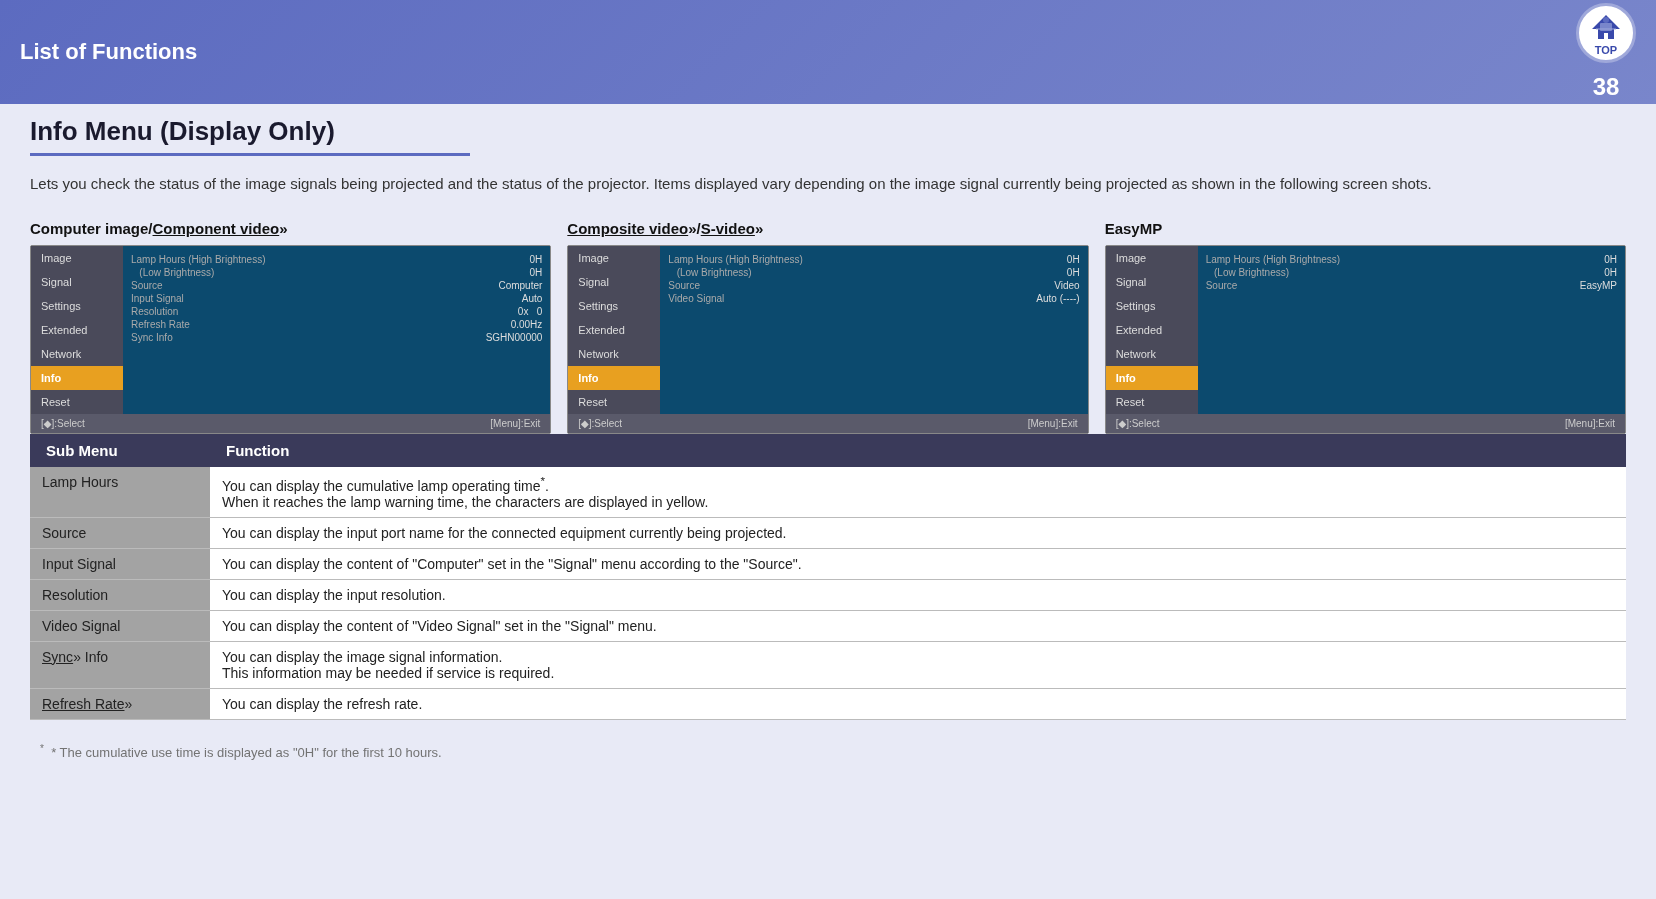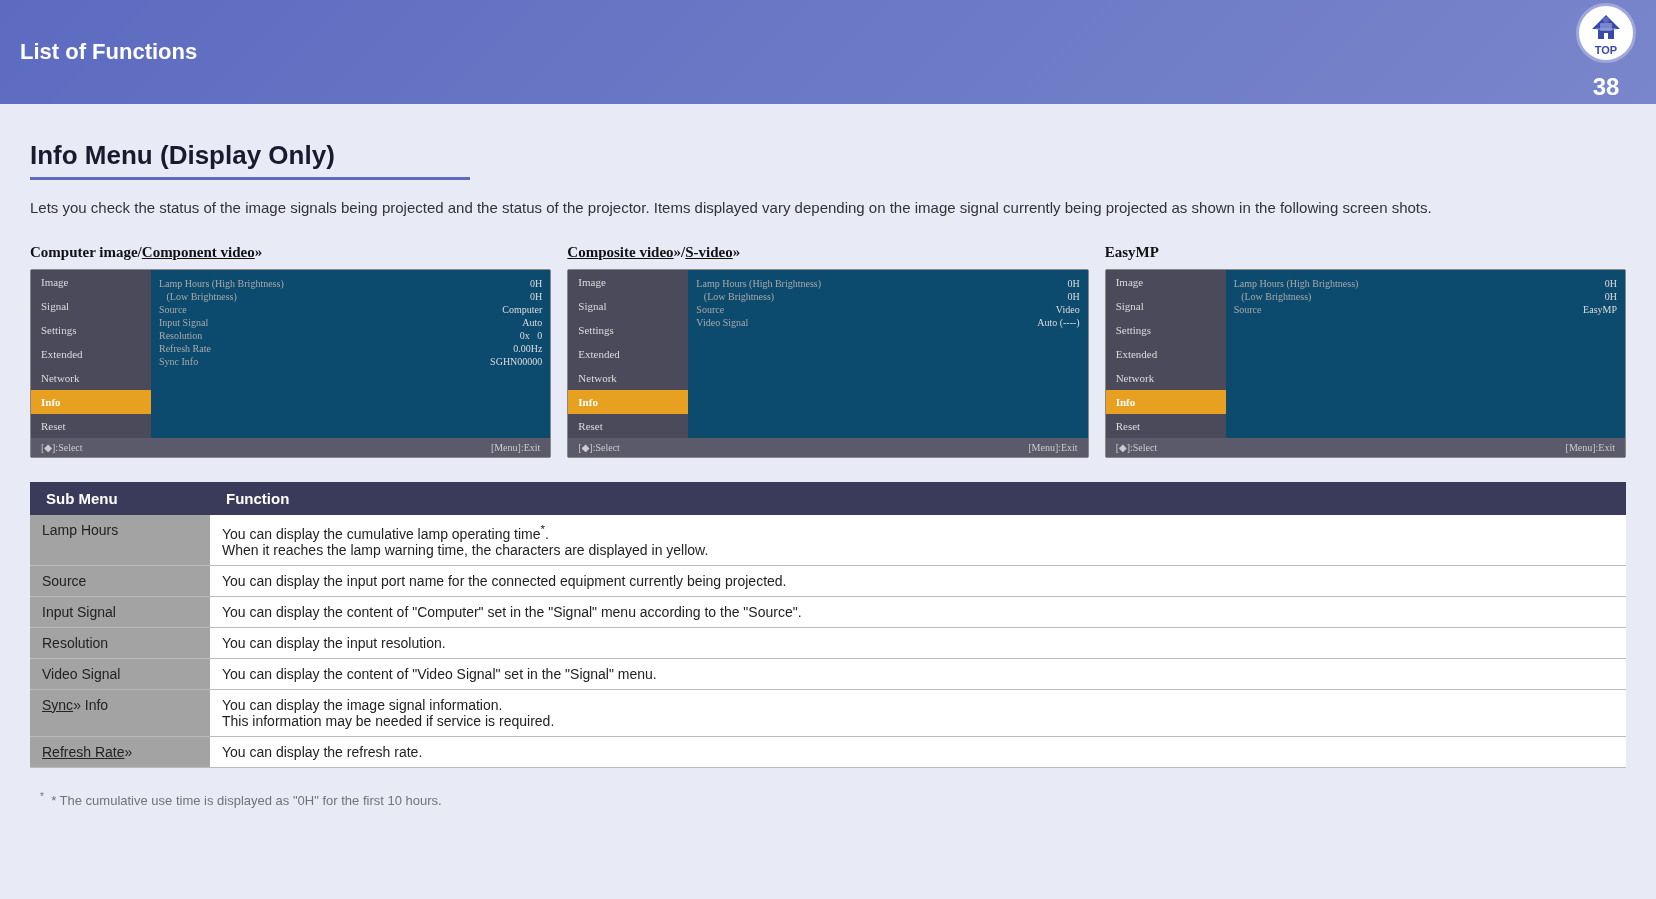--- a/index.html
+++ b/index.html
@@ -53,21 +53,21 @@
       margin-top: 1px;
     }
     .page-number {
       color: white;
       font-size: 24px;
       font-weight: bold;
     }
 
     
     .content {
-      padding: 36px 30px;
+      padding: 12px 30px;
     }
 
     .page-heading {
       font-size: 26px;
       font-weight: bold;
       color: #1a1a2e;
       margin-bottom: 6px;
     }
     .heading-underline {
       height: 3px;
@@ -79,22 +79,20 @@
       font-size: 15px;
       color: #333;
       margin-bottom: 24px;
       line-height: 1.6;
     }
 
     
     .screenshots-row {
       display: flex;
       gap: 16px;
-      margin-bottom: 24px;
-      font-family: Liberation Serif, serif;
     }
     .screenshot-col {
       flex: 1;
     }
     .screenshot-col-title {
       font-size: 15px;
       font-weight: bold;
       color: #111;
       margin-bottom: 8px;
     }
@@ -106,21 +104,21 @@
     .menu-screenshot {
       border: 1px solid #888;
       border-radius: 2px;
       overflow: hidden;
       background: #3a3a3a;
     }
     .menu-body {
       display: flex;
     }
     .menu-sidebar {
-      width: 120px;
+      width: 92px;
       background: #4a4a5a;
       flex-shrink: 0;
     }
     .menu-item {
       padding: 6px 10px;
       font-size: 11px;
       color: #ddd;
       cursor: pointer;
       white-space: nowrap;
     }

